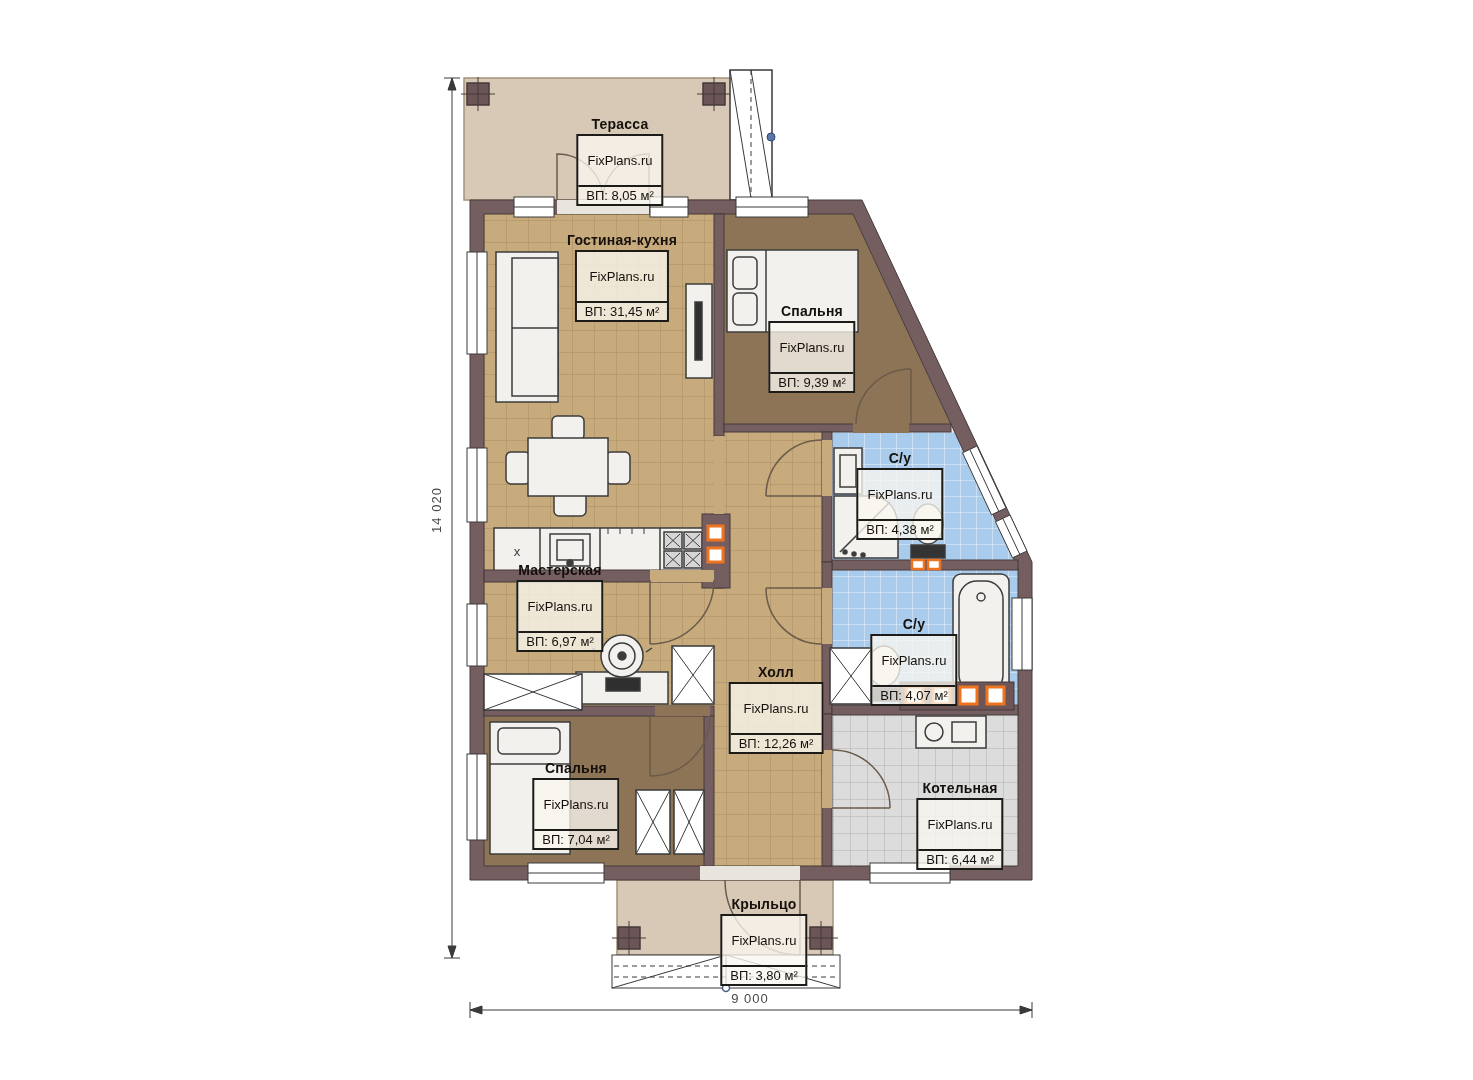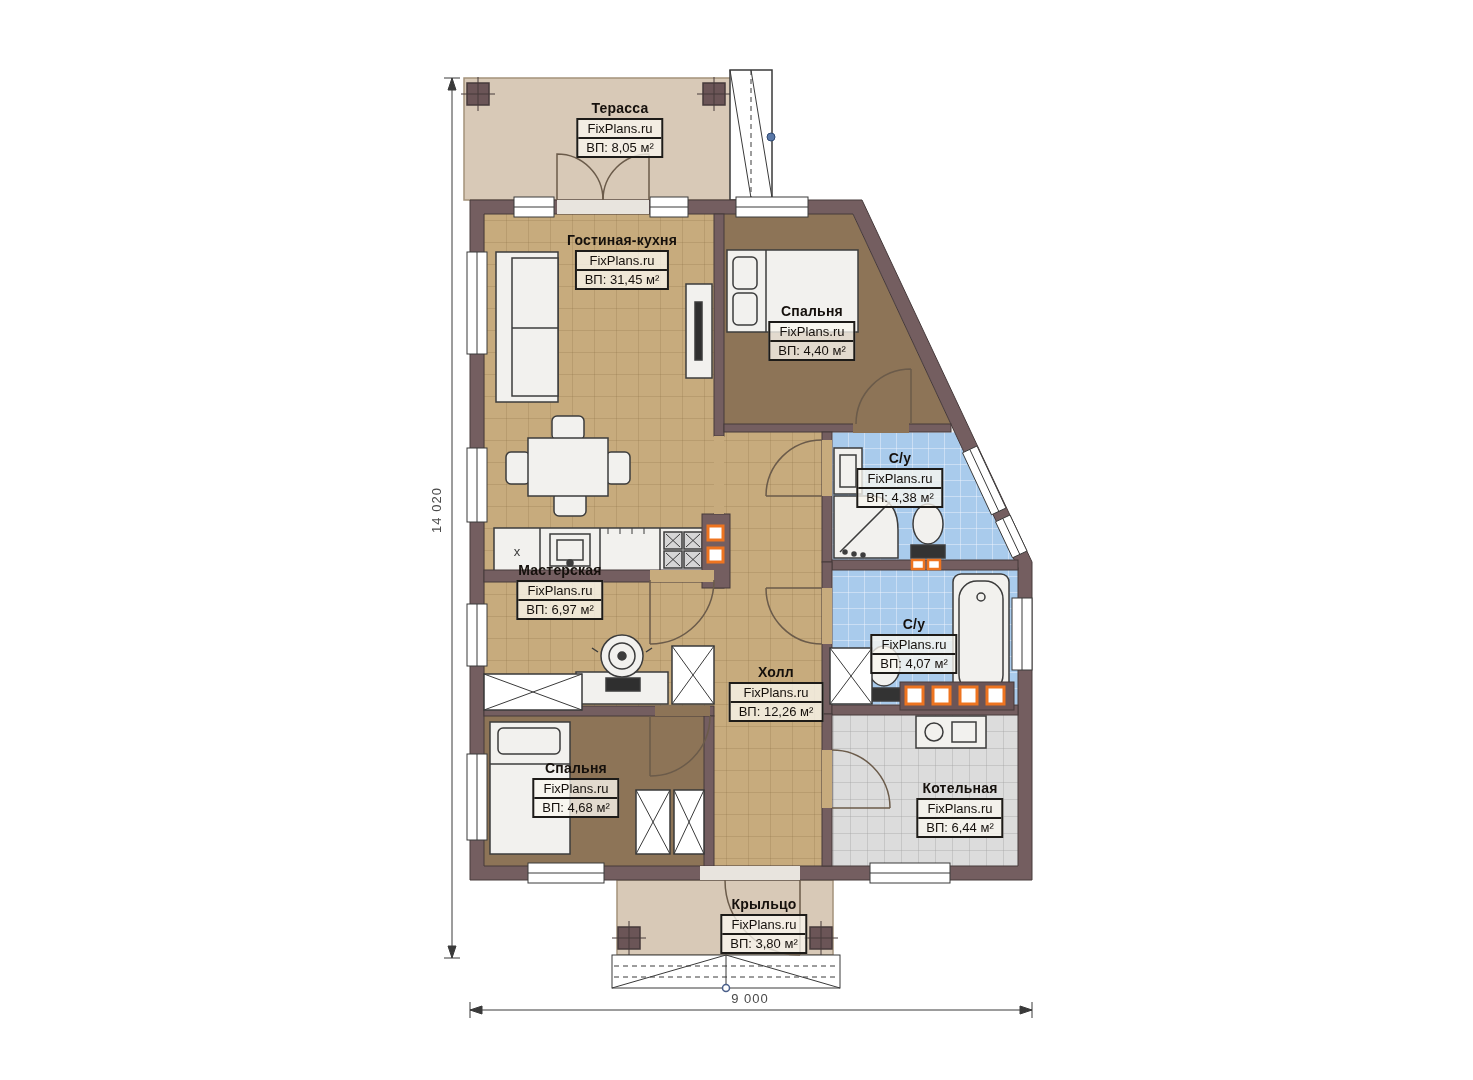--- a/index.html
+++ b/index.html
@@ -3,21 +3,21 @@
 <meta charset="utf-8">
 <style>
   *{margin:0;padding:0;box-sizing:border-box}
   html,body{background:#fff}
   body{font-family:"Liberation Sans",sans-serif}
   .canvas{position:relative;width:1473px;height:1080px;background:#ffffff;overflow:hidden}
   svg.plan{position:absolute;left:0;top:0}
   .room-label{position:absolute;transform:translateX(-50%);display:flex;flex-direction:column;align-items:center;z-index:5}
   .room-name{font-weight:bold;font-size:14px;color:#15100c;letter-spacing:.2px;margin-bottom:2px;white-space:nowrap}
   .room-box{border:2px solid #1d1b18;background:rgba(250,247,240,.78)}
-  .room-brand{padding:1px 8px;border-bottom:2px solid #1d1b18;font-size:13px;color:#15100c;text-align:center;white-space:nowrap}
+  .room-brand{padding:17px 8px;border-bottom:2px solid #1d1b18;font-size:13px;color:#15100c;text-align:center;white-space:nowrap}
   .room-area{padding:1px 8px;font-size:13px;color:#15100c;text-align:center;white-space:nowrap}
 </style>
 </head>
 <body>
 
 <div class="canvas">
 
 <svg class="plan" width="1473" height="1080" viewBox="0 0 1473 1080">
   <defs>
     <pattern id="gridTan" width="22" height="22" patternUnits="userSpaceOnUse">
@@ -335,41 +335,41 @@
   </g>
   <g stroke="#3a3a3a" stroke-width="1" fill="#3a3a3a">
     <path d="M470 1010 L1032 1010"></path>
     <path d="M470 1002v16M1032 1002v16" stroke-width="1"></path>
     <polygon points="470,1010 482,1006 482,1014"></polygon>
     <polygon points="1032,1010 1020,1006 1020,1014"></polygon>
     <text x="750" y="1003" text-anchor="middle" font-size="13" letter-spacing="1" fill="#4a4a4a" stroke="none" font-family="Liberation Sans, sans-serif">9 000</text>
   </g>
 </svg>
 
-<div class="room-label" style="left:620px;top:100px">
+<div class="room-label" style="left:620px;top:116px">
   <div class="room-name">Терасса</div>
   <div class="room-box">
     <div class="room-brand">FixPlans.ru</div>
     <div class="room-area">ВП: 8,05 м²</div>
   </div>
 </div>
 
 <div class="room-label" style="left:622px;top:232px">
   <div class="room-name">Гостиная-кухня</div>
   <div class="room-box">
     <div class="room-brand">FixPlans.ru</div>
     <div class="room-area">ВП: 31,45 м²</div>
   </div>
 </div>
 
 <div class="room-label" style="left:812px;top:303px">
   <div class="room-name">Спальня</div>
   <div class="room-box">
     <div class="room-brand">FixPlans.ru</div>
-    <div class="room-area">ВП: 4,40 м²</div>
+    <div class="room-area">ВП: 9,39 м²</div>
   </div>
 </div>
 
 <div class="room-label" style="left:900px;top:450px">
   <div class="room-name">С/у</div>
   <div class="room-box">
     <div class="room-brand">FixPlans.ru</div>
     <div class="room-area">ВП: 4,38 м²</div>
   </div>
 </div>
@@ -395,21 +395,21 @@
   <div class="room-box">
     <div class="room-brand">FixPlans.ru</div>
     <div class="room-area">ВП: 4,07 м²</div>
   </div>
 </div>
 
 <div class="room-label" style="left:576px;top:760px">
   <div class="room-name">Спальня</div>
   <div class="room-box">
     <div class="room-brand">FixPlans.ru</div>
-    <div class="room-area">ВП: 4,68 м²</div>
+    <div class="room-area">ВП: 7,04 м²</div>
   </div>
 </div>
 
 <div class="room-label" style="left:960px;top:780px">
   <div class="room-name">Котельная</div>
   <div class="room-box">
     <div class="room-brand">FixPlans.ru</div>
     <div class="room-area">ВП: 6,44 м²</div>
   </div>
 </div>

